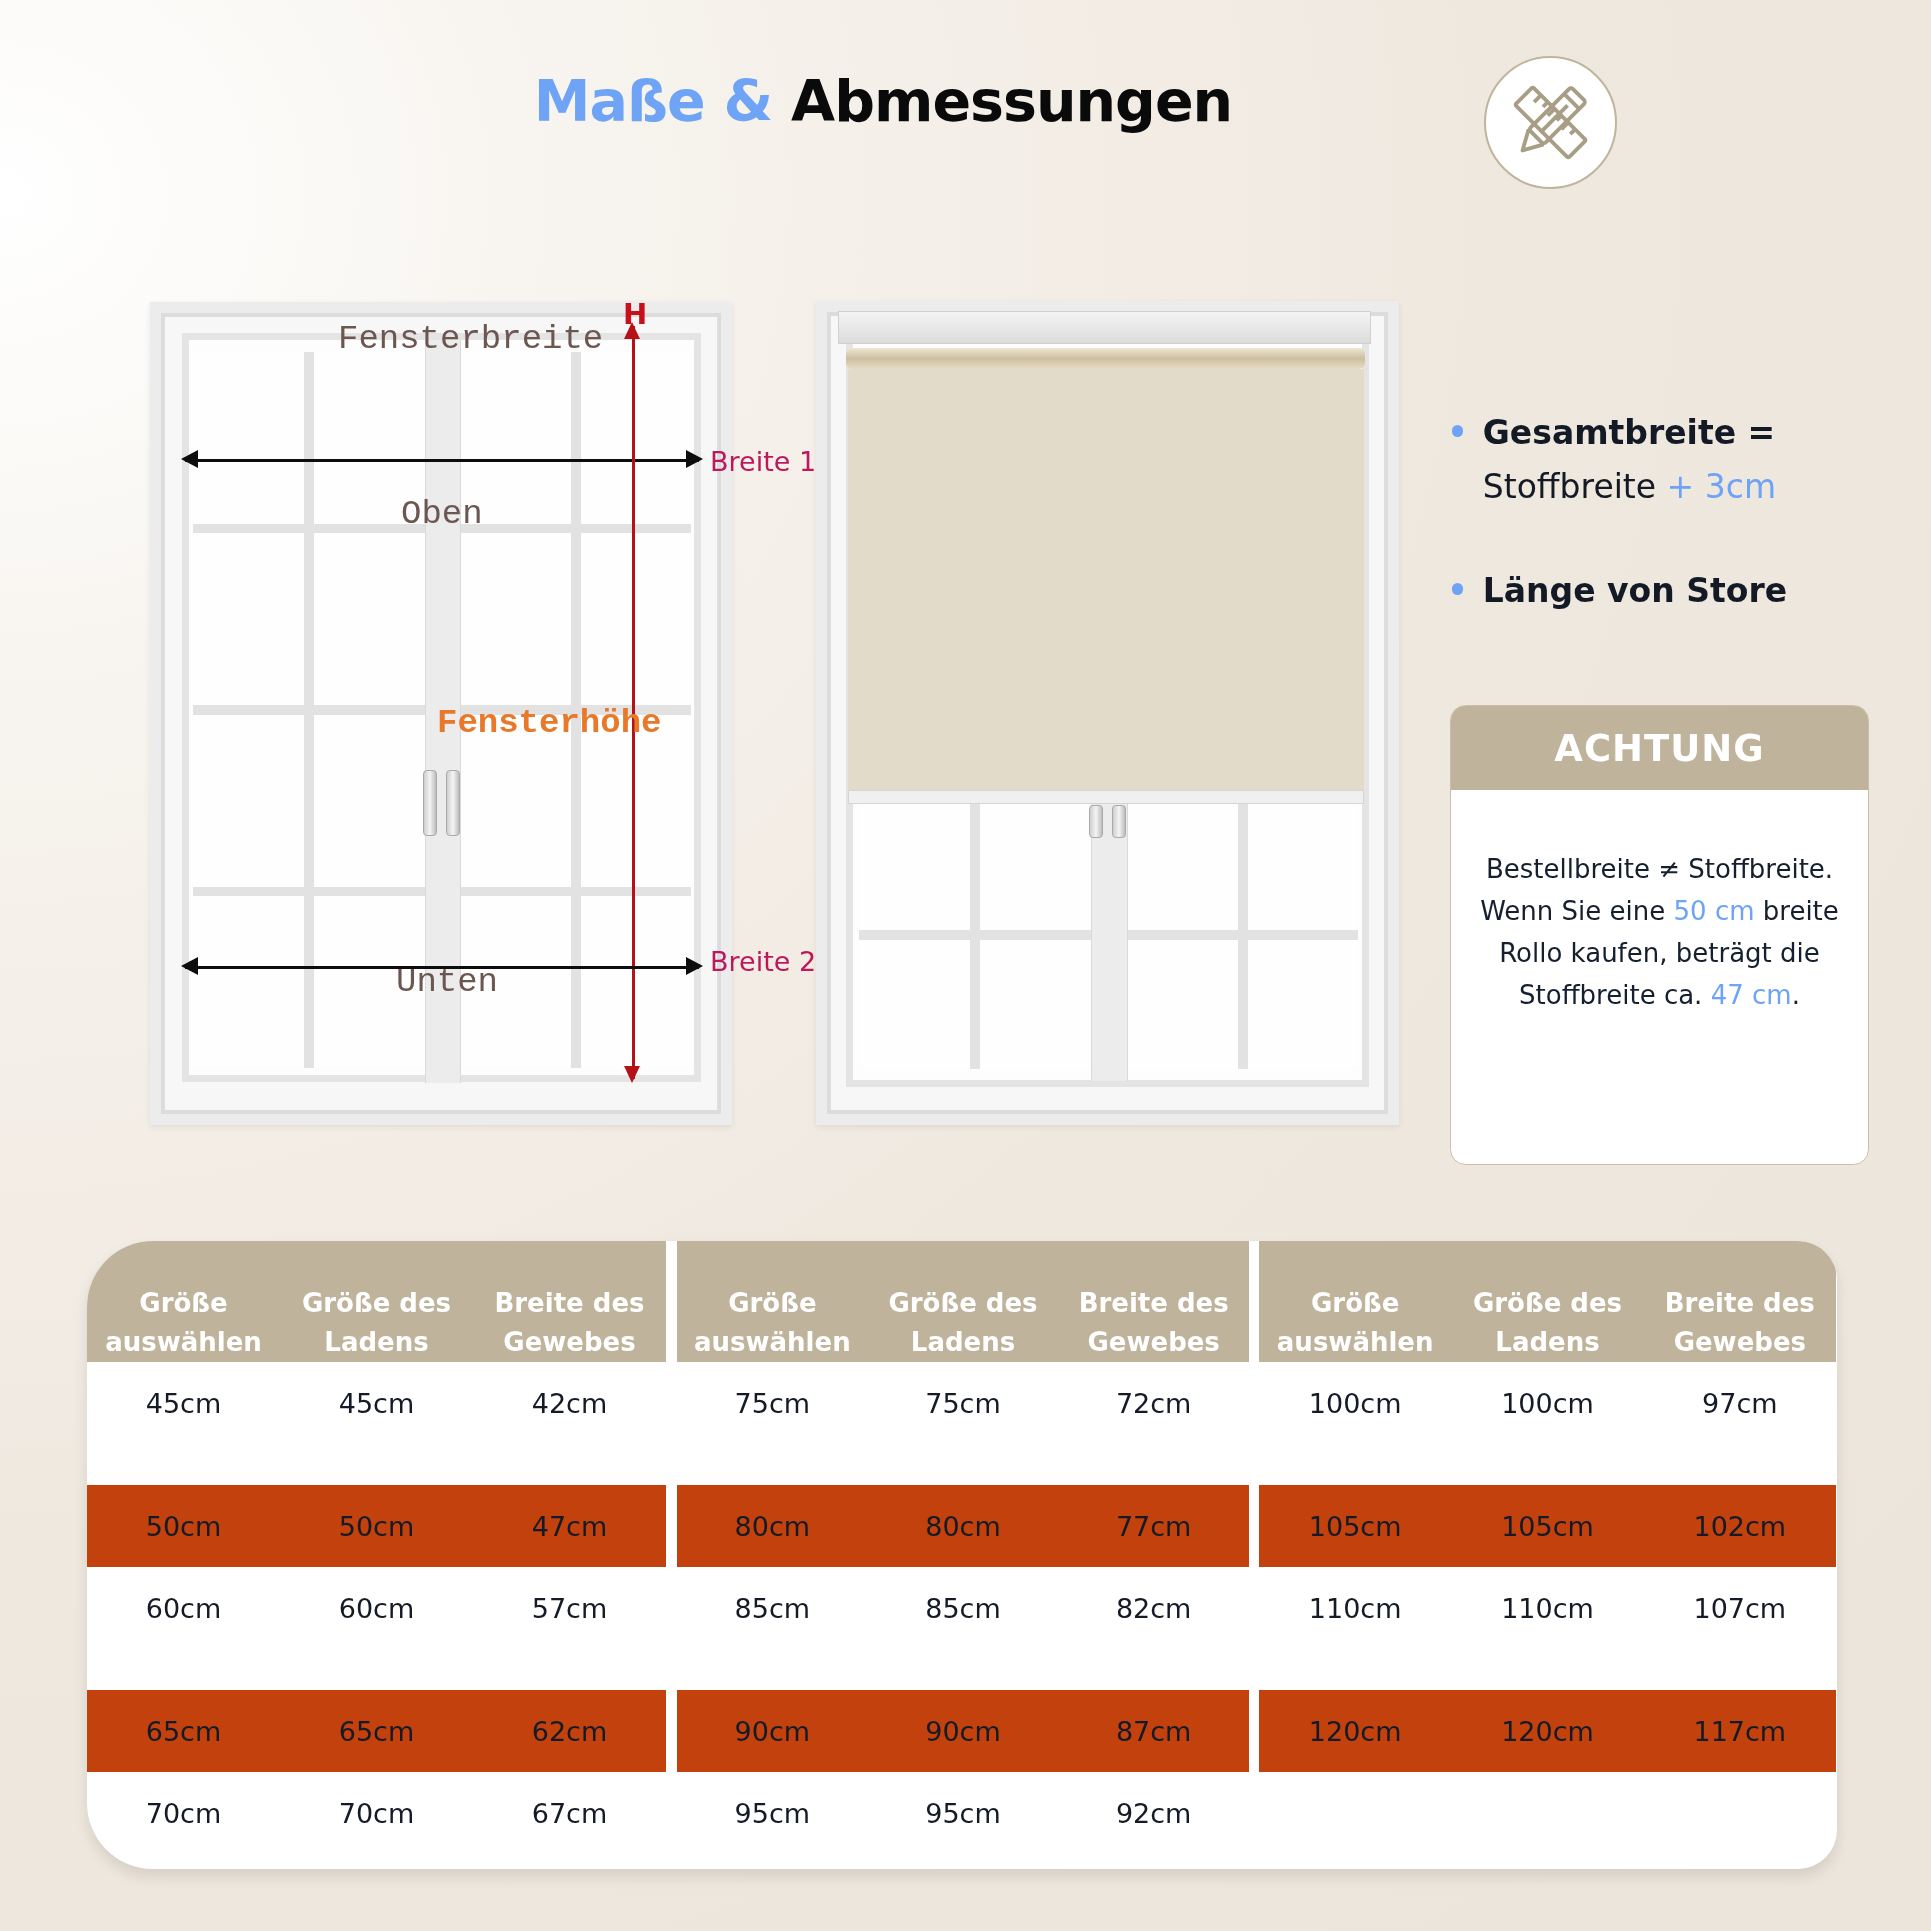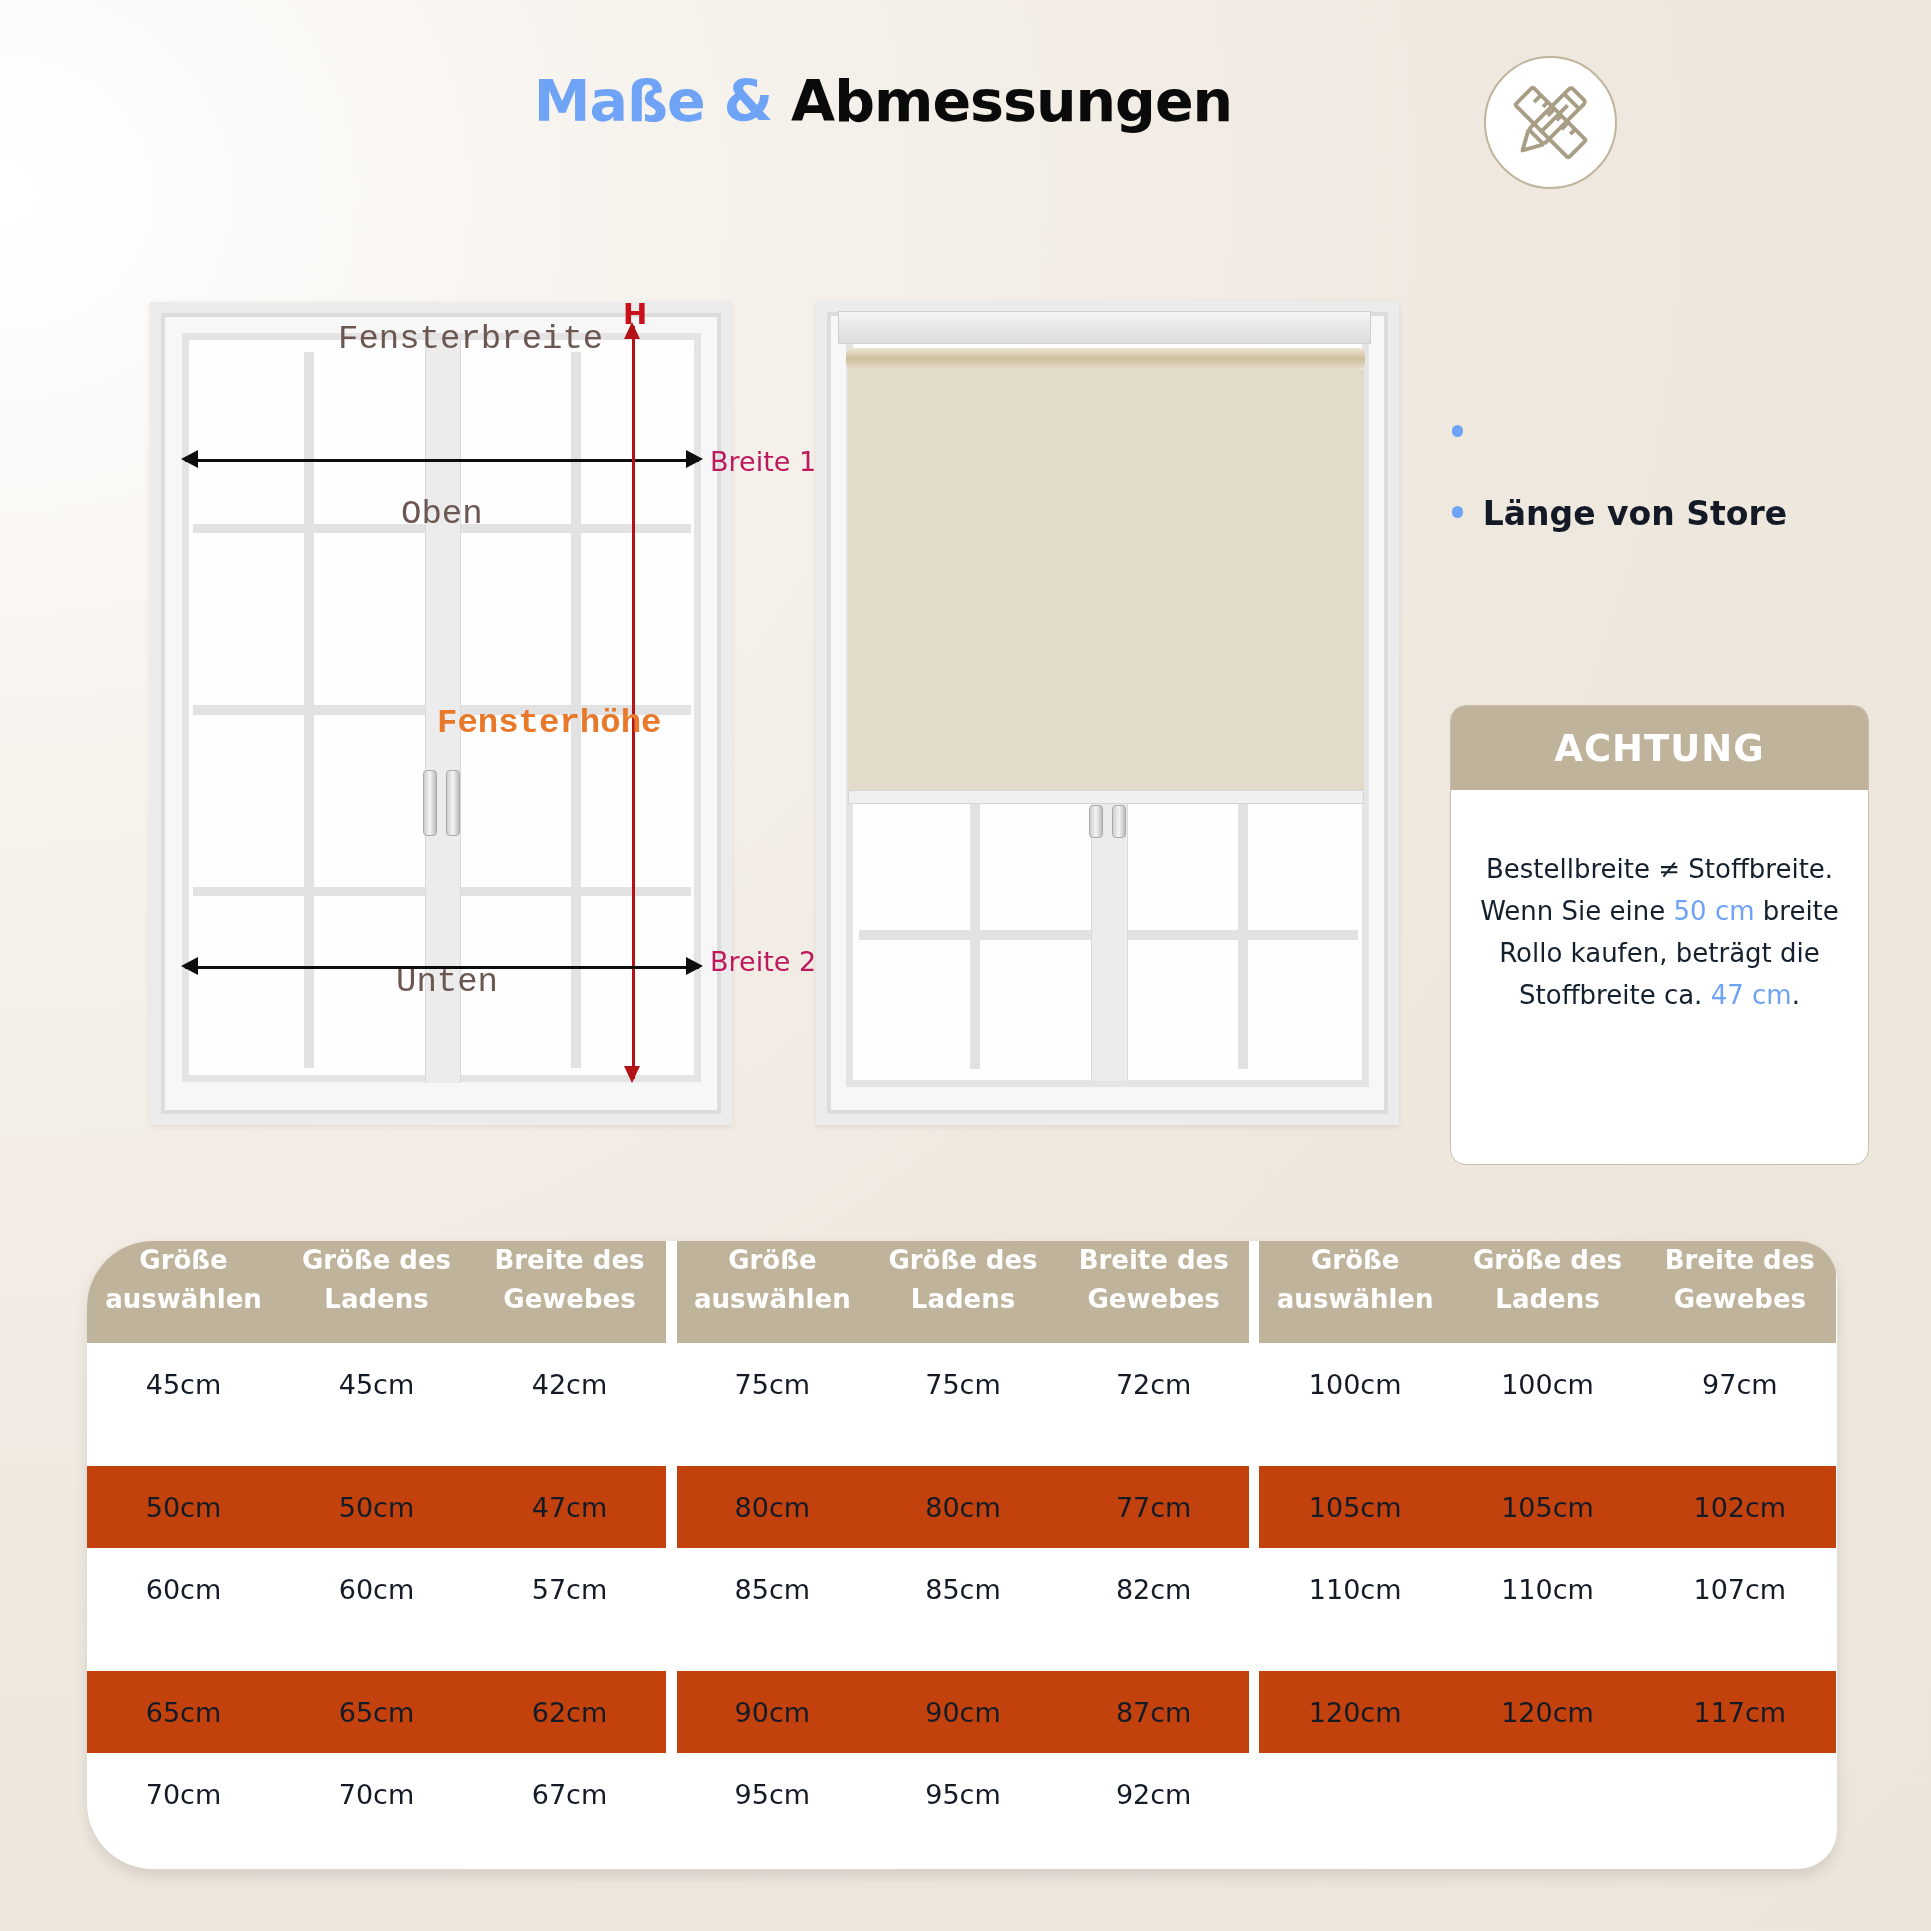--- a/index.html
+++ b/index.html
@@ -94,21 +94,21 @@
   }
 
   
   .table-wrap {
     position: absolute; left: 87px; top: 1241px; width: 1750px; height: 628px;
     background: #ffffff; border-radius: 66px 39px 39px 66px; overflow: hidden;
     box-shadow: 0 7.7px 13.5px rgba(0,0,0,0.10);
   }
   .tgroup { position: absolute; top: 0; height: 628px; }
   .thead {
-    height: 102px; background: #bfb49b; display: flex; align-items: flex-start;
+    height: 121px; background: #bfb49b; display: flex; align-items: flex-end;
   }
   .thead .th {
     flex: 1; text-align: center; color: #ffffff; font-size: 26px; line-height: 39px; font-weight: bold;
   }
   .trow { height: 82px; display: flex; align-items: center; }
   .trow.alt { background: #c2410c; margin-top: 41px; }
   .trow .td { flex: 1; text-align: center; font-size: 27px; color: #141b27; }
   .tgap { position: absolute; top: 0; width: 10.6px; height: 507px; background: #ffffff; }
 </style>
 </head>
@@ -200,20 +200,25 @@
   <div class="blind-roll" style="left:846px; top:348px; width:519px; height:21px;"></div>
   <div class="blind-fabric" style="left:848px; top:369px; width:516px; height:423px;"></div>
   <div class="blind-bar" style="left:848px; top:790px; width:516px; height:13.5px;"></div>
   <div class="handle" style="left:1089px; top:805px; height:33px;"></div>
   <div class="handle" style="left:1112px; top:805px; height:33px;"></div>
 </div>
 
 <div class="bullets">
   <div class="bullet">
     <span class="dot"></span>
+    <div class="btext">
+      <b>Gesamtbreite =</b><br>
+      <span>Stoffbreite</span>
+      <span class="blue">+ 3cm</span>
+    </div>
   </div>
   <div class="bullet">
     <span class="dot"></span>
     <div class="btext"><b>Länge von Store</b></div>
   </div>
 </div>
 
 <div class="card">
   <div class="card-head">ACHTUNG</div>
   <div class="card-body">

